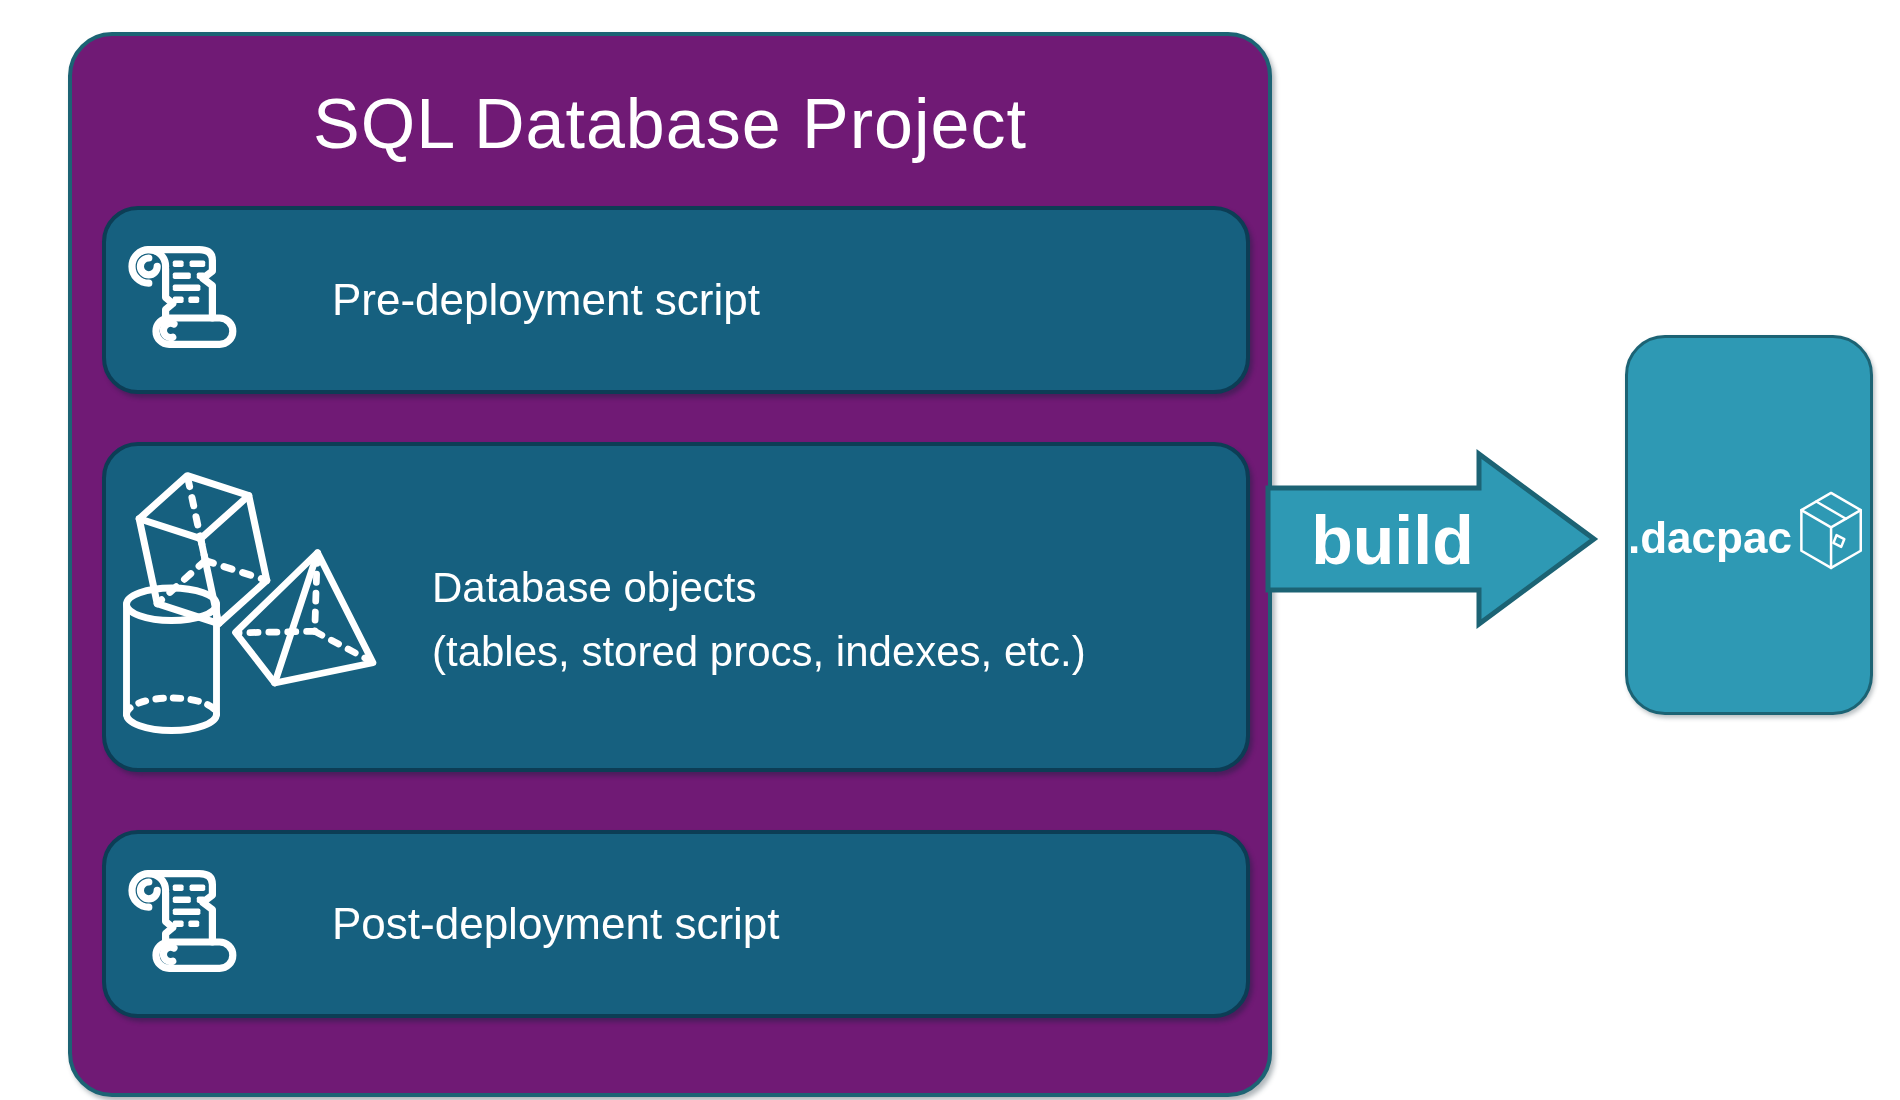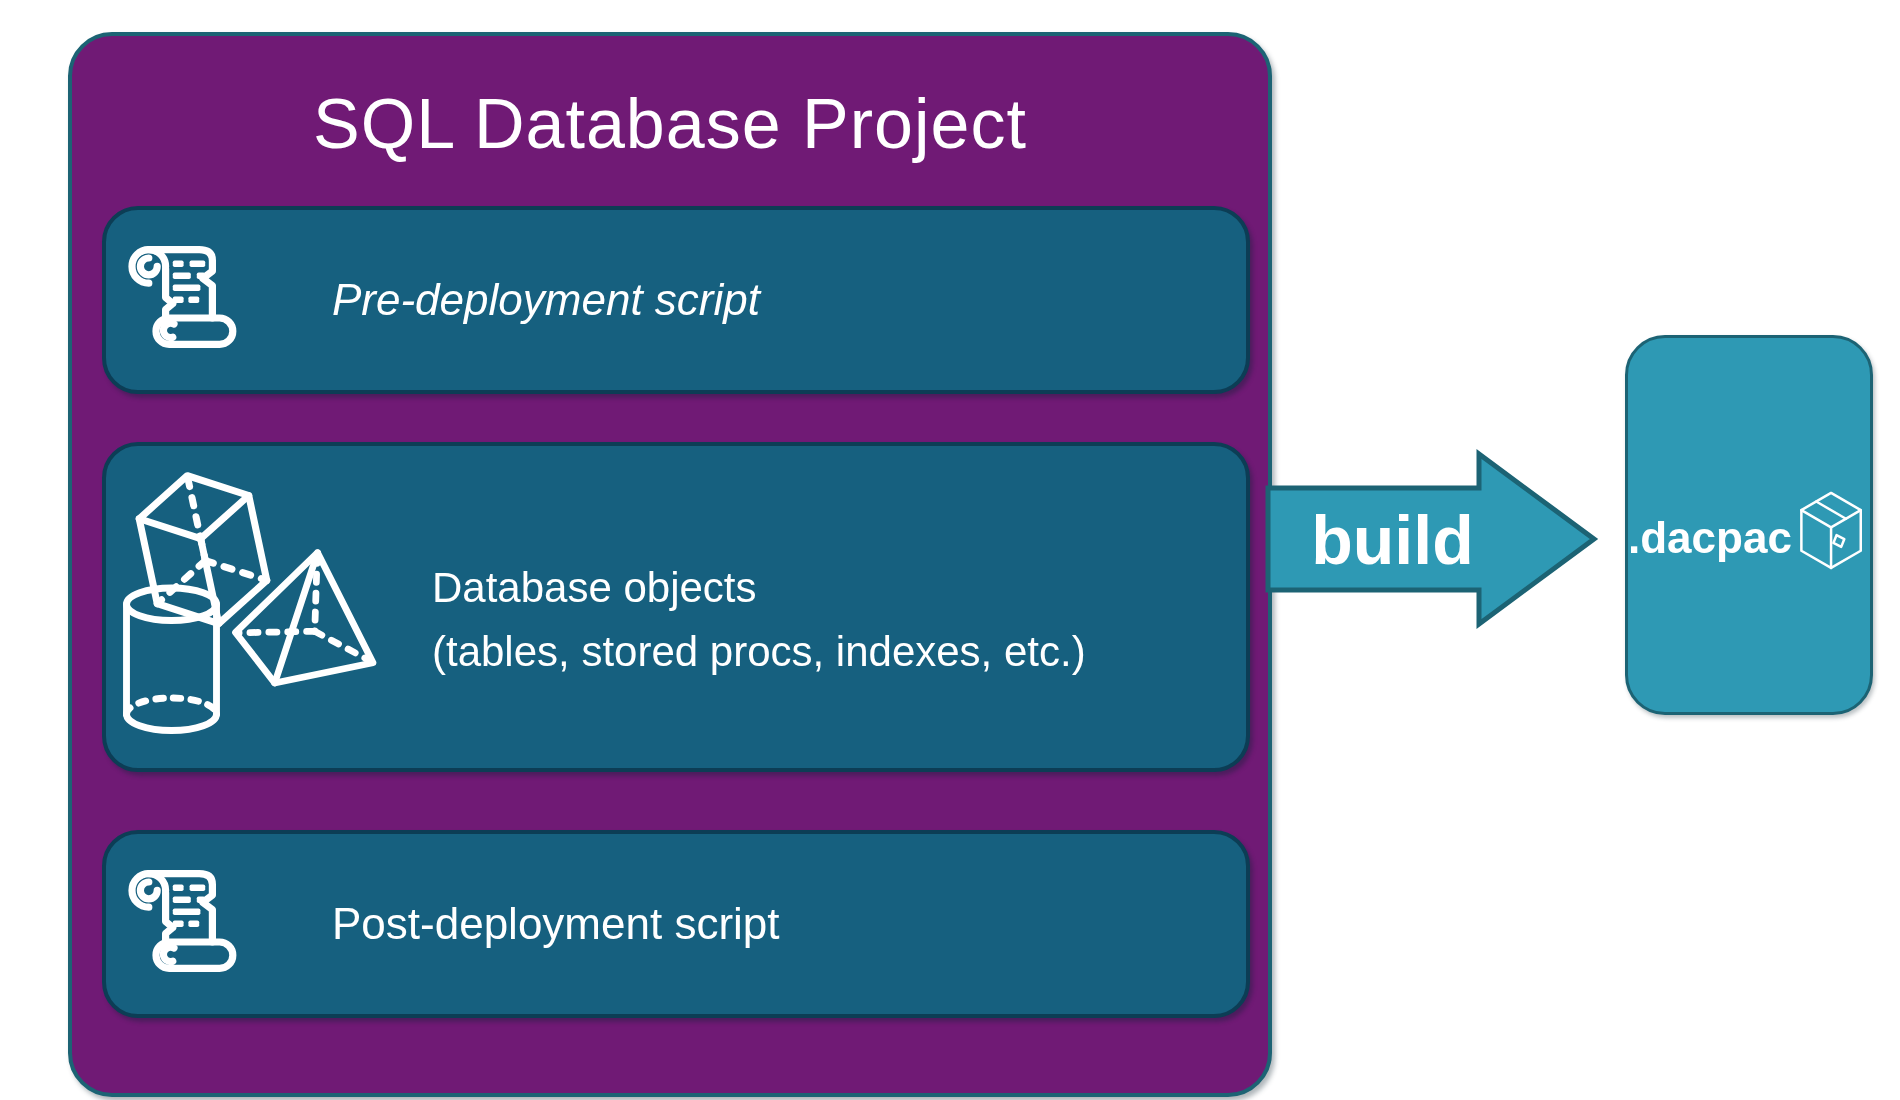--- a/index.html
+++ b/index.html
@@ -46,21 +46,21 @@
     left: 30px;
     right: 18px;
     background: #16607F;
     border: 4px solid #0C3D55;
     border-radius: 36px;
     box-shadow: 3px 4px 4px rgba(10, 35, 50, 0.35);
     box-sizing: border-box;
     display: flex;
     align-items: center;
   }
-  .panel-pre  { top: 170px; height: 188px; font-style: italic; }
+  .panel-pre  { top: 170px; height: 188px; }
   .panel-obj  { top: 406px; height: 330px; }
   .panel-post { top: 794px; height: 188px; }
   .scroll-svg {
     width: 120px;
     height: 132px;
     margin-left: 14px;
     flex: 0 0 auto;
   }
   .panel-label {
     color: #FFFFFF;

